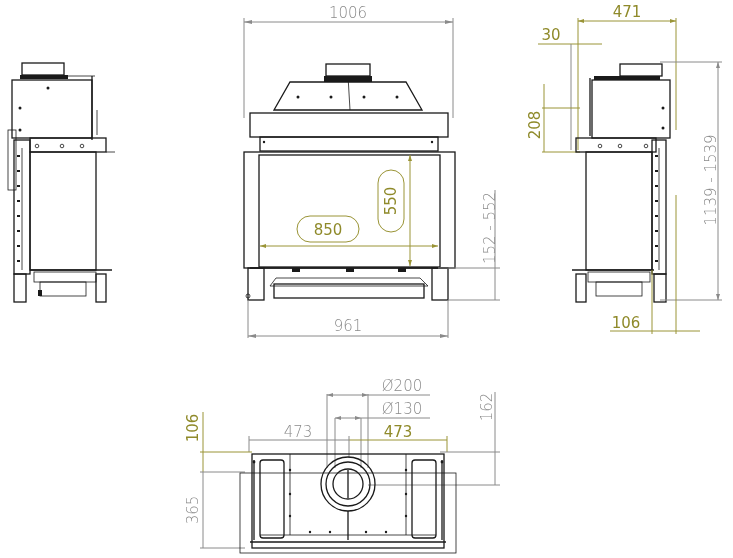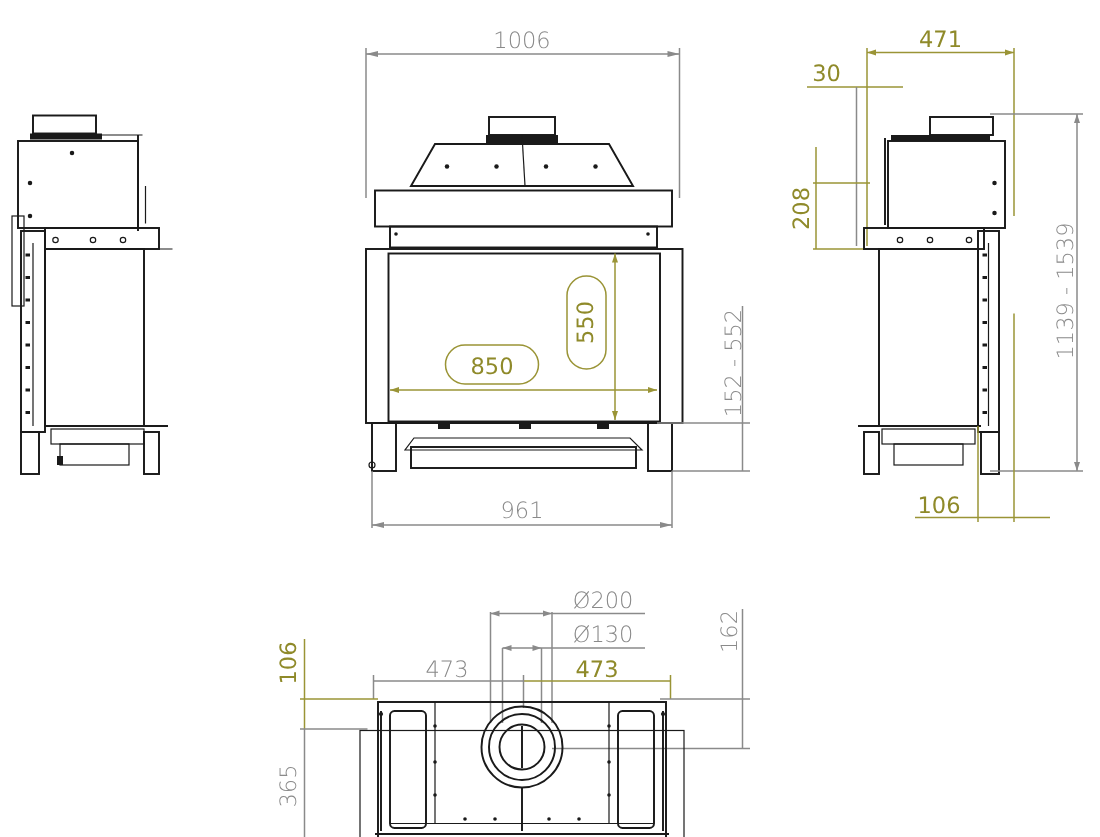--- a/index.html
+++ b/index.html
@@ -1,17 +1,17 @@
 <!DOCTYPE html>
 <html><head>
 <meta charset="utf-8">
 <style>
   html,body{margin:0;padding:0;background:#ffffff;}
   body{width:733px;height:558px;overflow:hidden;font-family:"DejaVu Sans",sans-serif;}
-  #stage{position:relative;width:733px;height:466px;margin-top:14px;}
+  #stage{position:relative;width:733px;height:466px;}
   svg{position:absolute;left:0;top:0;}
   .dim{font-family:"DejaVu Sans",sans-serif;font-size:15px;fill:#8a8a8a;font-weight:300;}
   .dimy{font-family:"DejaVu Sans",sans-serif;font-size:15px;fill:#8f8a2a;}
   .g{stroke:#8a8a8a;stroke-width:1;fill:none;}
   .y{stroke:#9a9436;stroke-width:1;fill:none;}
   .k{stroke:#1a1a1a;stroke-width:1.3;fill:none;}
   .kt{stroke:#1a1a1a;stroke-width:0.8;fill:none;}
   .kf{fill:#1a1a1a;}
 </style>
 </head>

